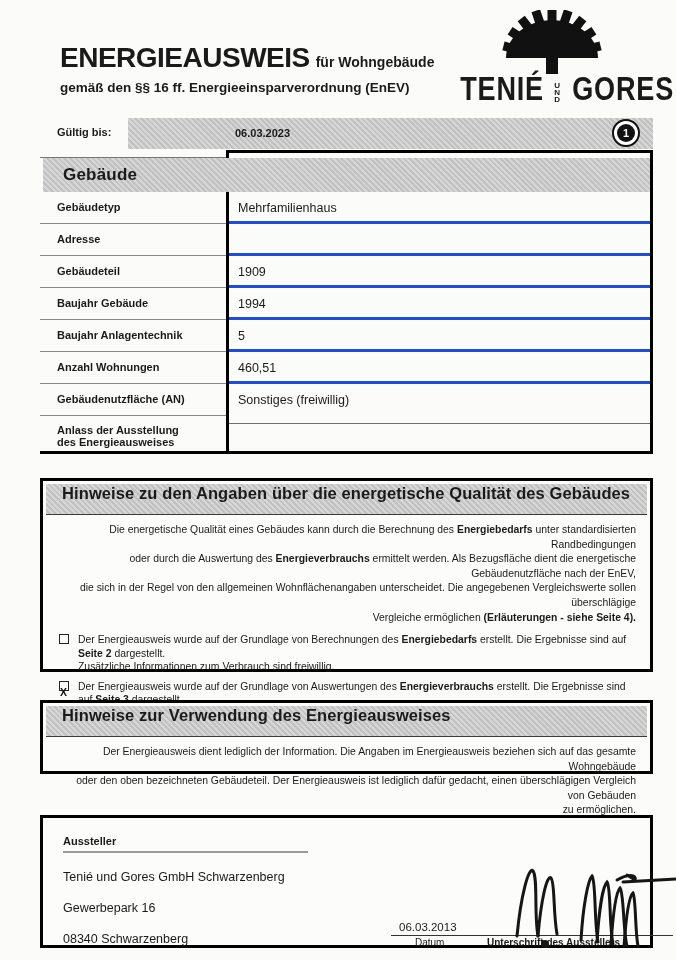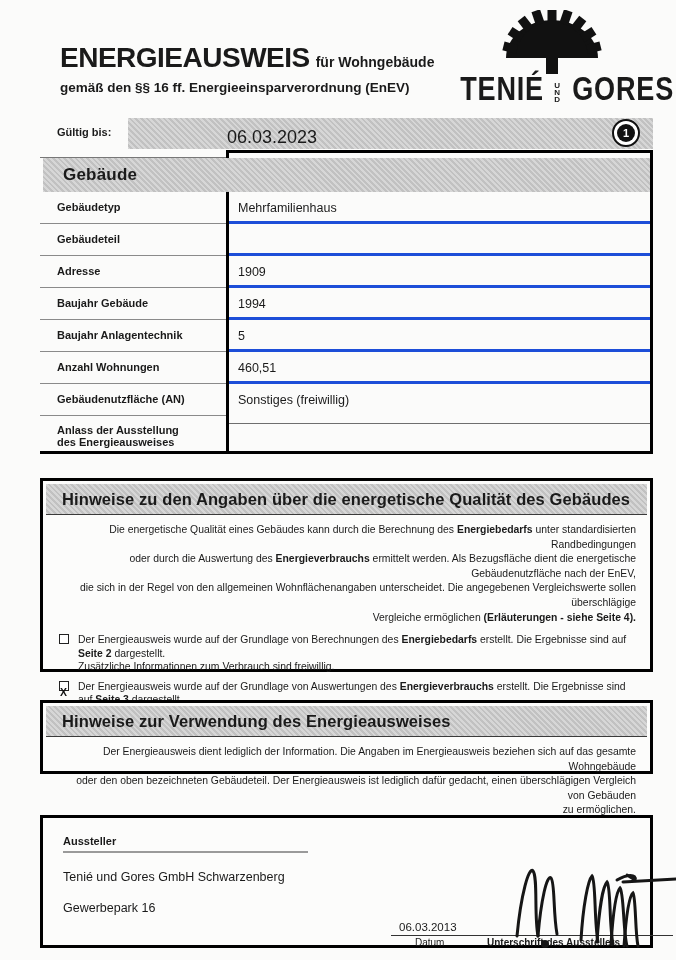--- a/index.html
+++ b/index.html
@@ -21,21 +21,21 @@
   .logo { right:20px; top:10px; width:205px; height:98px; }
   .logo-gear { position:absolute; left:42px; top:0; }
   .logo-text { position:absolute; bottom:4px; left:0; display:flex; align-items:flex-end; }
   .logo-word { font-size:33px; font-weight:bold; transform:scaleX(0.82); transform-origin:center bottom; letter-spacing:1px; line-height:30px; }
   .logo-und { display:flex; flex-direction:column; align-items:center; font-size:8px; font-weight:bold; line-height:7px; margin:0 1px 1px 1px; background:#fbfbfa; z-index:2; }
 
   
   .gultig-label { left:57px; top:126px; font-size:11px; font-weight:bold; }
   .gultig-band { left:128px; top:118px; width:525px; height:31px; background:#c9c9c9;
     background-image:repeating-linear-gradient(45deg, rgba(255,255,255,.25) 0 2px, rgba(0,0,0,0.04) 2px 4px); }
-  .gultig-value { left:227px; top:127px; font-size:18px; }
+  .gultig-value { left:235px; top:127px; font-size:11px;font-weight:bold; }
   .page-circle { left:612px; top:119px; width:28px; height:28px; border:2px solid #111; border-radius:50%;
     background:#fff; display:flex; align-items:center; justify-content:center; }
   .page-circle .inner { width:18px; height:18px; border-radius:50%; background:#111; color:#fff;
     font-size:11px; font-weight:bold; display:flex; align-items:center; justify-content:center; }
 
   
   .left-rule { left:40px; top:157px; width:188px; height:1px; background:#777; }
   .value-box { left:226px; top:150px; width:427px; height:304px; border:3px solid #000; }
   .title-band { left:43px; top:158px; width:607px; height:34px; background:#c9c9c9;
     background-image:repeating-linear-gradient(45deg, rgba(255,255,255,.25) 0 2px, rgba(0,0,0,0.04) 2px 4px); }
@@ -46,21 +46,21 @@
   .label-row.tall { height:46px; border-bottom:none; padding-top:8px; }
   .value-col { left:229px; top:192px; width:421px; }
   .value-row { height:32px; border-bottom:3px solid #1d4ed8; font-size:12.5px; padding:10px 0 0 9px; line-height:13px; }
   .value-row.tall { height:40px; border-bottom:1px solid #6e6e6e; margin-bottom:0; }
   .bottom-bar { left:40px; top:451px; width:613px; height:3px; background:#000; }
 
   
   .hbox { left:40px; border:3px solid #000; background:#fcfcfb; }
   .hbox-band { margin:3px 3px 0 3px; height:31px; background:#c9c9c9; border-bottom:1px solid #3a3a3a;
     background-image:repeating-linear-gradient(45deg, rgba(255,255,255,.25) 0 2px, rgba(0,0,0,0.04) 2px 4px);
-    display:flex; align-items:center; }
+    display:flex; }
   .hbox-band .t { font-size:16.5px; font-weight:bold; padding-left:16px; letter-spacing:0.1px; }
   .hbox-body { padding:8px 14px 0 16px; font-size:10.4px; line-height:14.6px;text-align:right; }
   .rich { white-space:pre-wrap; }
   .cbrow { display:flex; align-items:flex-start; padding:0 23px 0 16px; font-size:10.4px; line-height:13.5px; }
   .cb { position:relative; flex:0 0 auto; width:10px; height:10px; border:1.5px solid #222; margin:1px 9px 0 0; background:#fff; }
   .cb[data-checked="true"]::after { content:"X"; position:absolute; left:0px; top:4px; font-size:10.5px; font-weight:bold; color:#111; }
   .inline-opt { display:flex; align-items:flex-start; margin-left:28px; }
 
   
   .issuer-label { font-size:11px; font-weight:bold; padding:17px 0 4px 20px; }
@@ -114,22 +114,22 @@
   <div class="inner">1</div>
 </div>
 
 <div class="abs left-rule"></div>
 <div class="abs value-box"></div>
 <div class="abs title-band"></div>
 <div class="abs building-title">Gebäude</div>
 
 <div class="abs label-col">
   <div class="label-row">Gebäudetyp</div>
+  <div class="label-row">Adresse</div>
   <div class="label-row">Gebäudeteil</div>
-  <div class="label-row">Adresse</div>
   <div class="label-row">Baujahr Gebäude</div>
   <div class="label-row">Baujahr Anlagentechnik</div>
   <div class="label-row">Anzahl Wohnungen</div>
   <div class="label-row">Gebäudenutzfläche (AN)</div>
   <div class="label-row tall">Anlass der Ausstellung
 des Energieausweises</div>
 </div>
 
 <div class="abs value-col">
   <div class="value-row">Mehrfamilienhaus</div>
@@ -187,20 +187,21 @@
   <div class="hbox-body rich">Der Energieausweis dient lediglich der Information. Die Angaben im Energieausweis beziehen sich auf das gesamte Wohngebäude
 oder den oben bezeichneten Gebäudeteil. Der Energieausweis ist lediglich dafür gedacht, einen überschlägigen Vergleich von Gebäuden
 zu ermöglichen.</div>
 </div>
 
 <div class="abs hbox" style="top:815px; width:613px; height:133px;">
   <div class="issuer-label">Aussteller</div>
   <div class="issuer-rule"></div>
   <div class="issuer-line">Tenié und Gores GmbH Schwarzenberg</div>
   <div class="issuer-line">Gewerbepark 16</div>
+  <div class="issuer-line">08340 Schwarzenberg</div>
 
   <div class="sig-date">06.03.2013</div>
   <div class="sig-line"></div>
   <div class="sig-date-label">Datum</div>
   <div class="sig-label">Unterschrift des Ausstellers</div>
 
   <svg class="signature" width="175" height="115" viewBox="0 0 175 115">
     <g fill="none" stroke="#161616" stroke-width="3" stroke-linecap="round">
       <path d="M12 100 C16 58 24 30 28 35 C33 41 29 80 33 100"></path>
       <path d="M33 100 C36 64 42 38 46 42 C50 46 48 76 52 98"></path>

